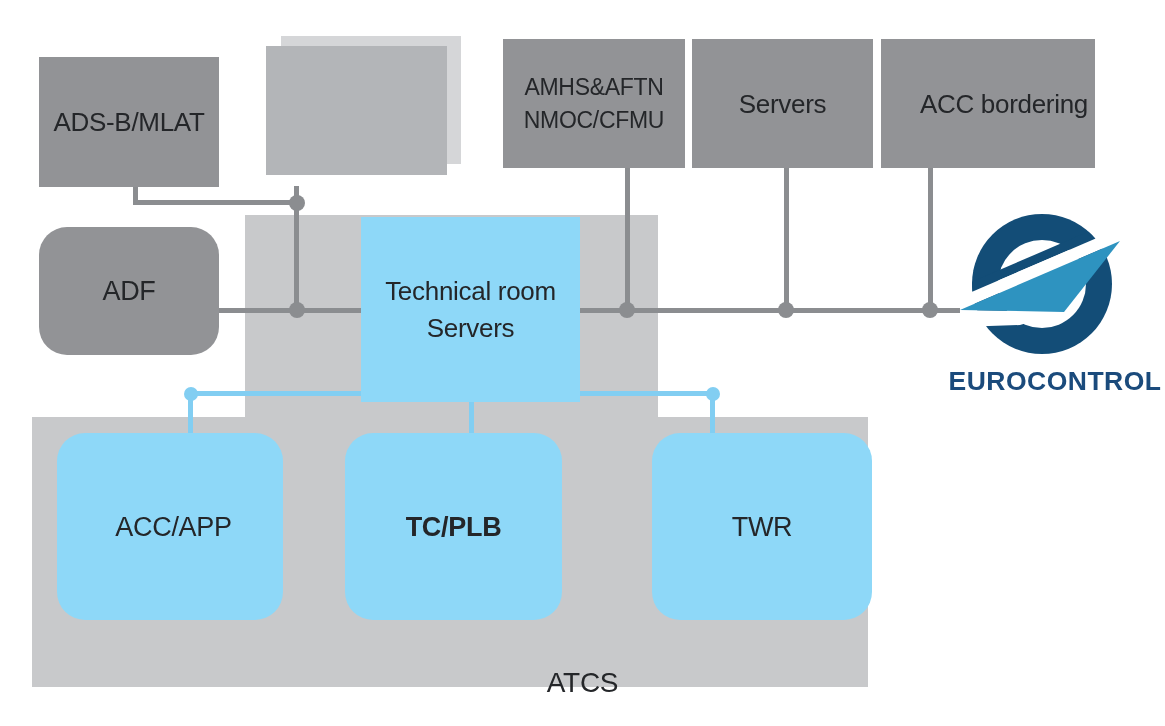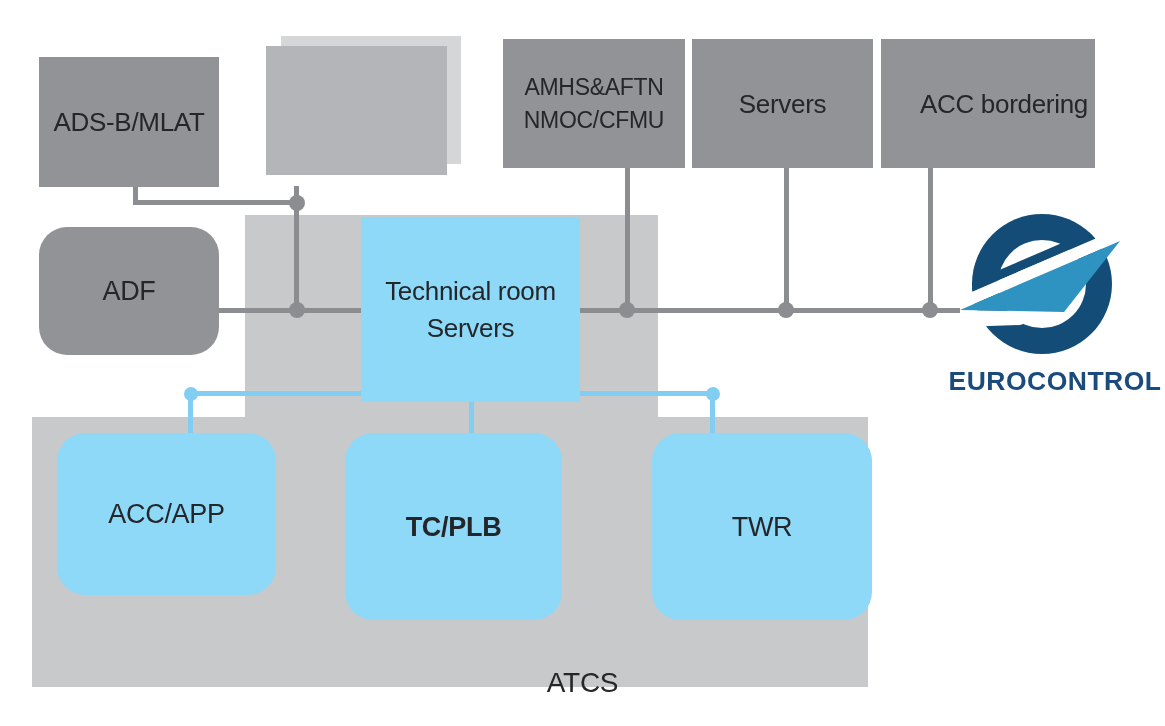--- a/index.html
+++ b/index.html
@@ -88,21 +88,21 @@
   </div>
   <div class="node gray lbl-xl" style="left:39px;top:227px;width:180px;height:128px;">
     <span>ADF</span>
   </div>
 
   <div class="node blue tech-line" style="left:361px;top:217px;width:219px;height:185px;">
     <span>Technical room</span>
     <span>Servers</span>
   </div>
 
-  <div class="node blue lbl-xl" style="left:57px;top:433px;width:219px;height:162px;">
+  <div class="node blue lbl-xl" style="left:57px;top:433px;width:219px;height:187px;padding-left:7px;">
     <span>ACC/APP</span>
   </div>
   <div class="node blue lbl-xl" style="left:345px;top:433px;width:217px;height:187px;font-weight:bold;">
     <span>TC/PLB</span>
   </div>
   <div class="node blue lbl-xl" style="left:652px;top:433px;width:220px;height:187px;">
     <span>TWR</span>
   </div>
 
   <div class="atcs-label">

